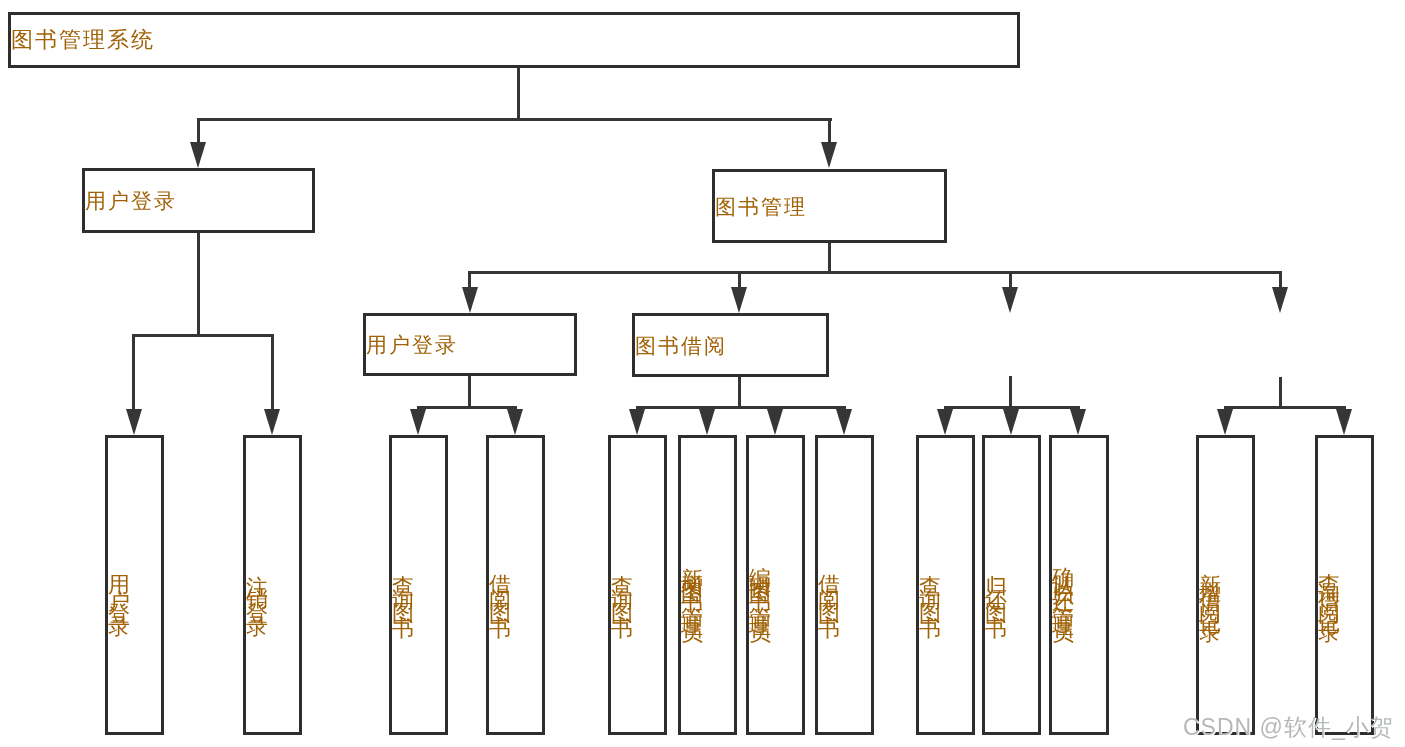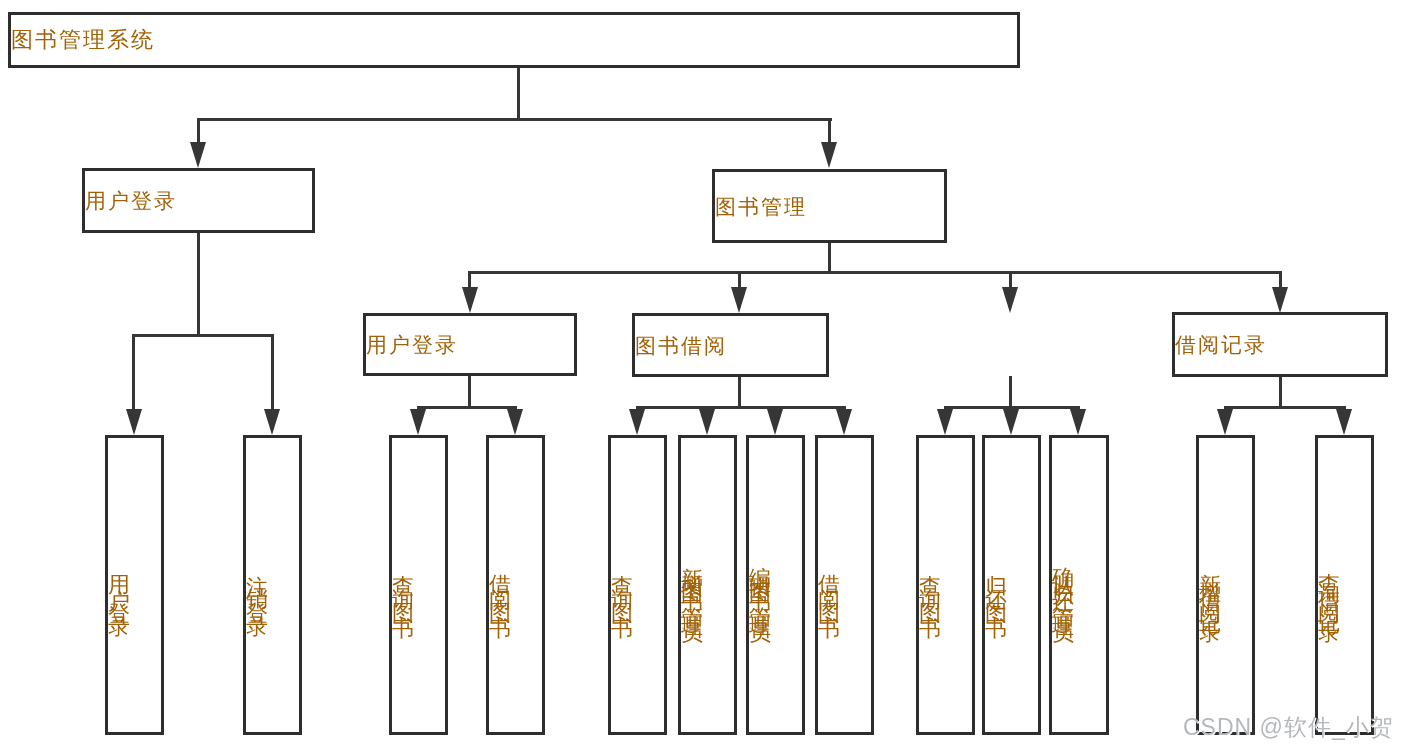--- a/index.html
+++ b/index.html
@@ -94,23 +94,20 @@
   <div class="node h" style="left:712px;top:169px;width:235px;height:74px;">
     <span>图书管理</span>
   </div>
 
   <div class="node h" style="left:363px;top:313px;width:214px;height:63px;">
     <span>用户登录</span>
   </div>
   <div class="node h" style="left:632px;top:313px;width:197px;height:64px;">
     <span>图书借阅</span>
   </div>
-  <div class="node h" style="left:1172px;top:312px;width:216px;height:65px;">
-    <span>借阅记录</span>
-  </div>
 
   <div class="node v v4" style="left:105px;top:435px;width:59px;height:300px;">
     <span>用户登录</span>
   </div>
   <div class="node v v4" style="left:243px;top:435px;width:59px;height:300px;">
     <span>注销登录</span>
   </div>
 
   <div class="node v v4" style="left:389px;top:435px;width:59px;height:300px;">
     <span>查询图书</span>

